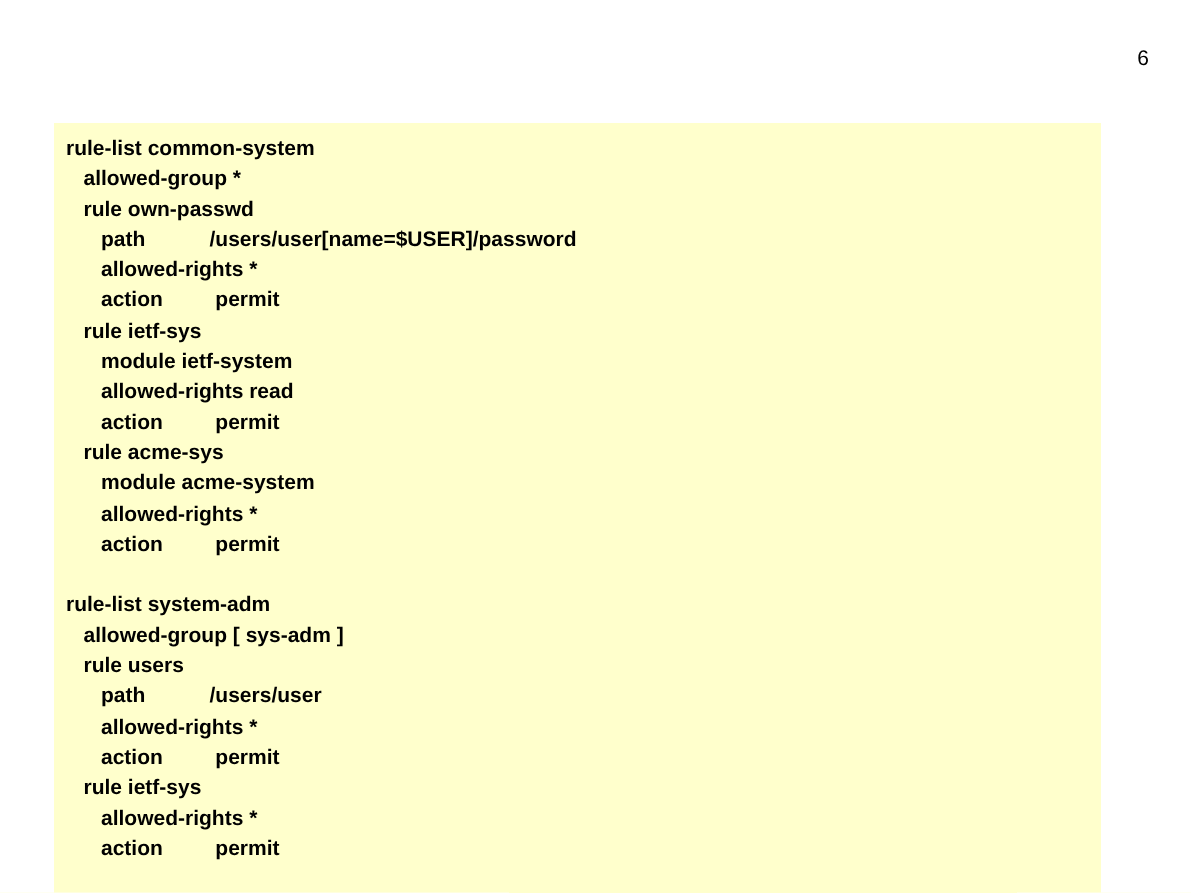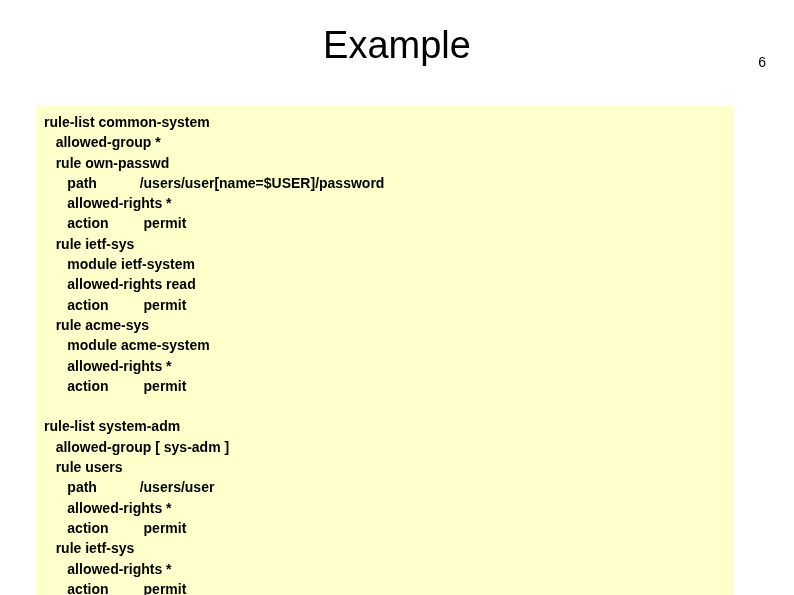--- a/index.html
+++ b/index.html
@@ -24,21 +24,20 @@
     font-weight: 700;
     white-space: pre;
     color: #000;
   }
 </style>
 </head>
 <body>
 
 <div class="slide">
   <div class="page-number">6</div>
-  <div class="title">Example</div>
   <div class="code-box">
     <pre>rule-list common-system
    allowed-group *
    rule own-passwd
       path           /users/user[name=$USER]/password
       allowed-rights *
       action         permit
    rule ietf-sys
       module ietf-system
       allowed-rights read

